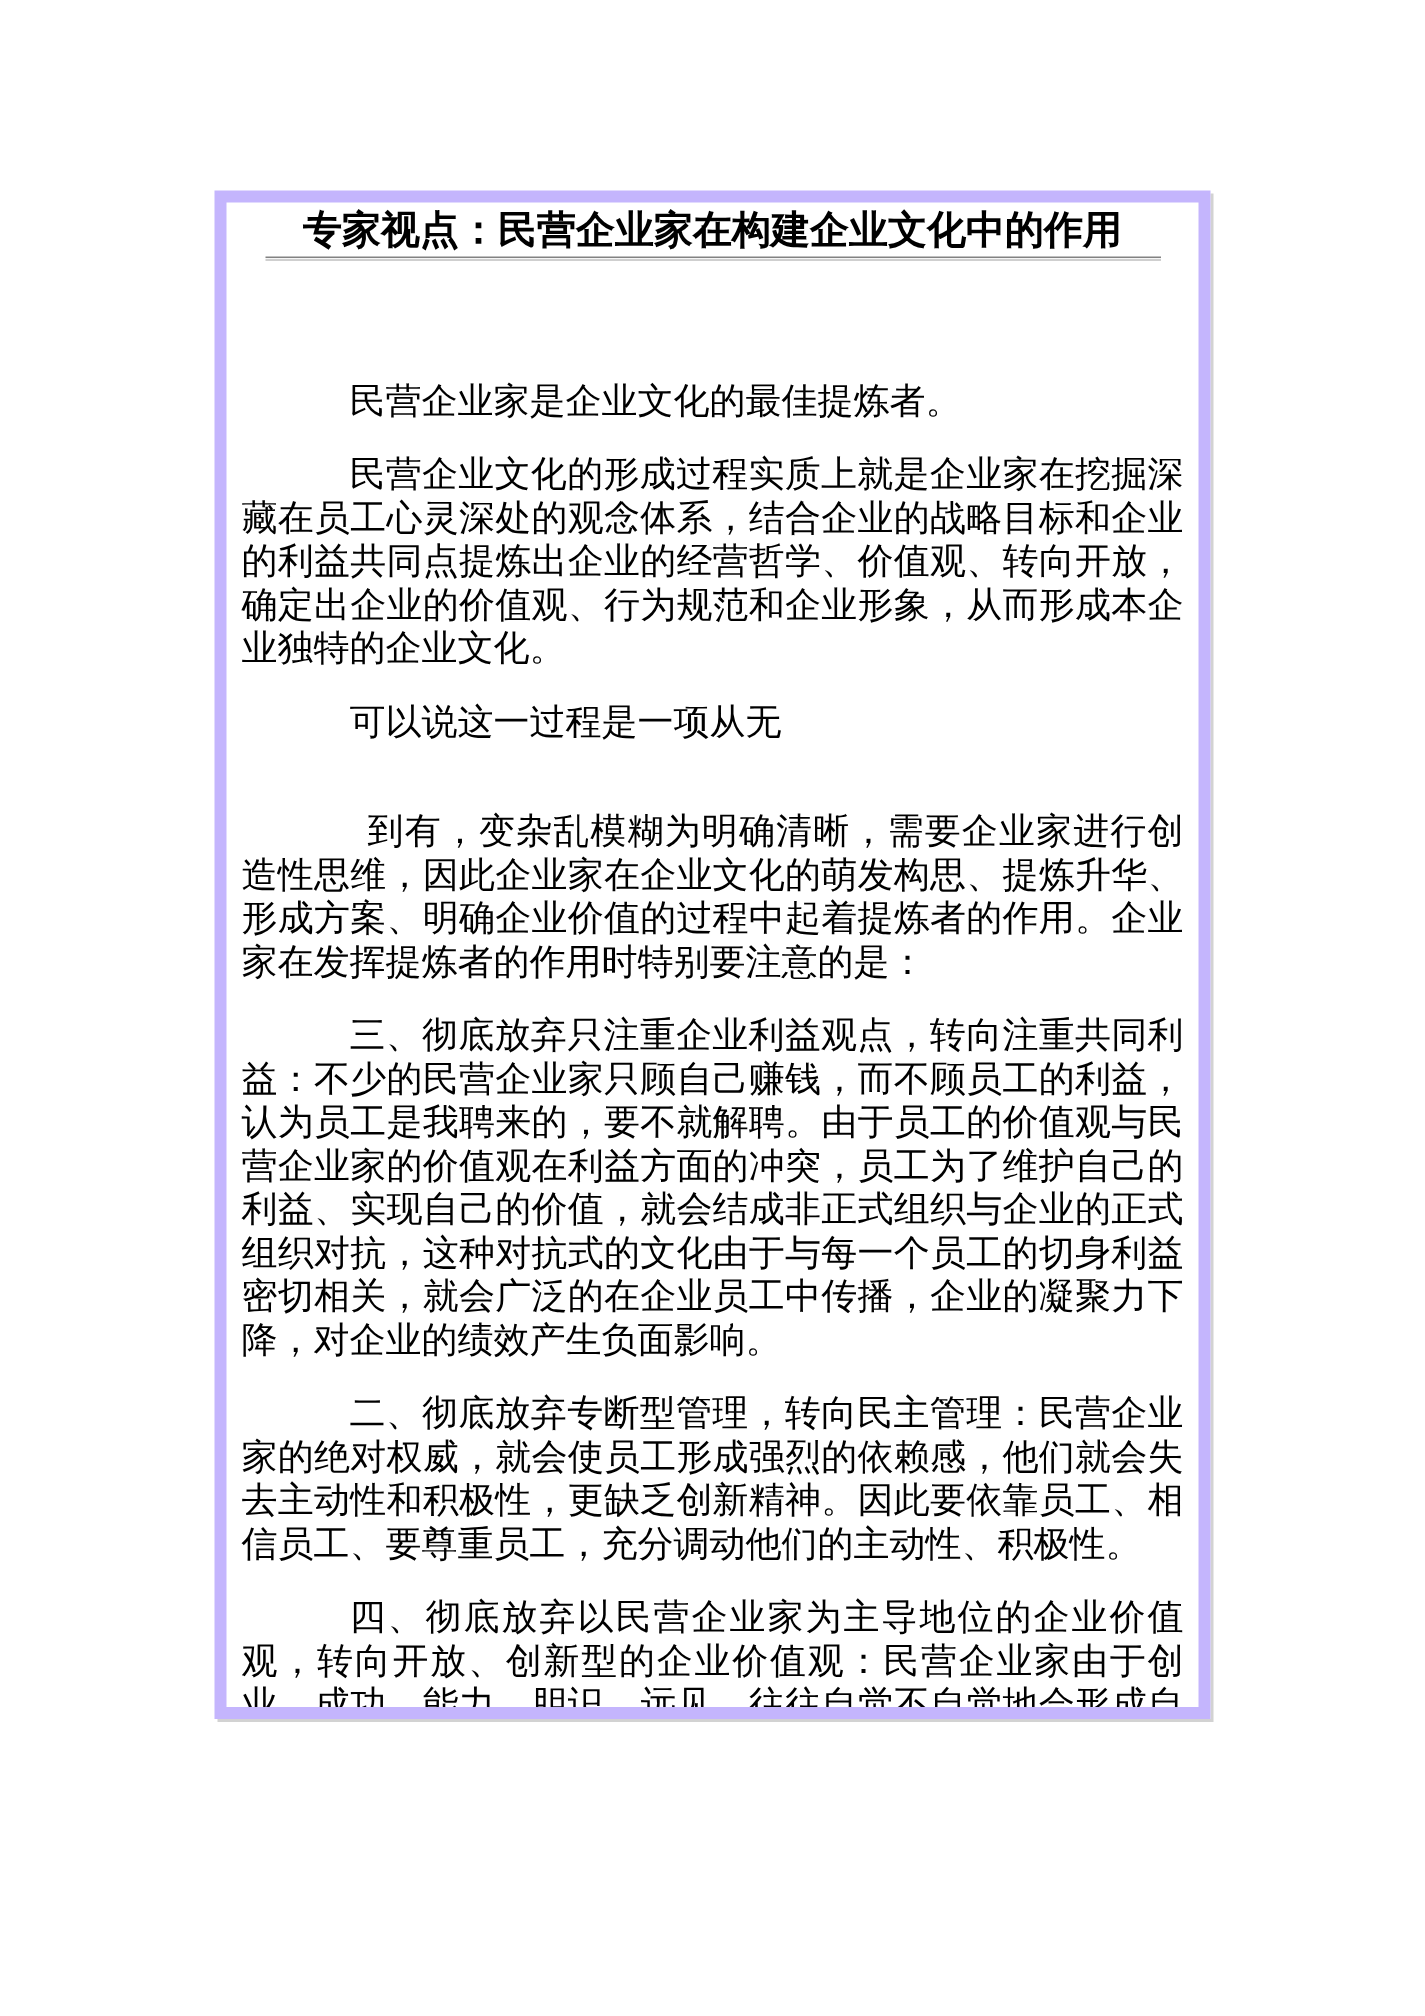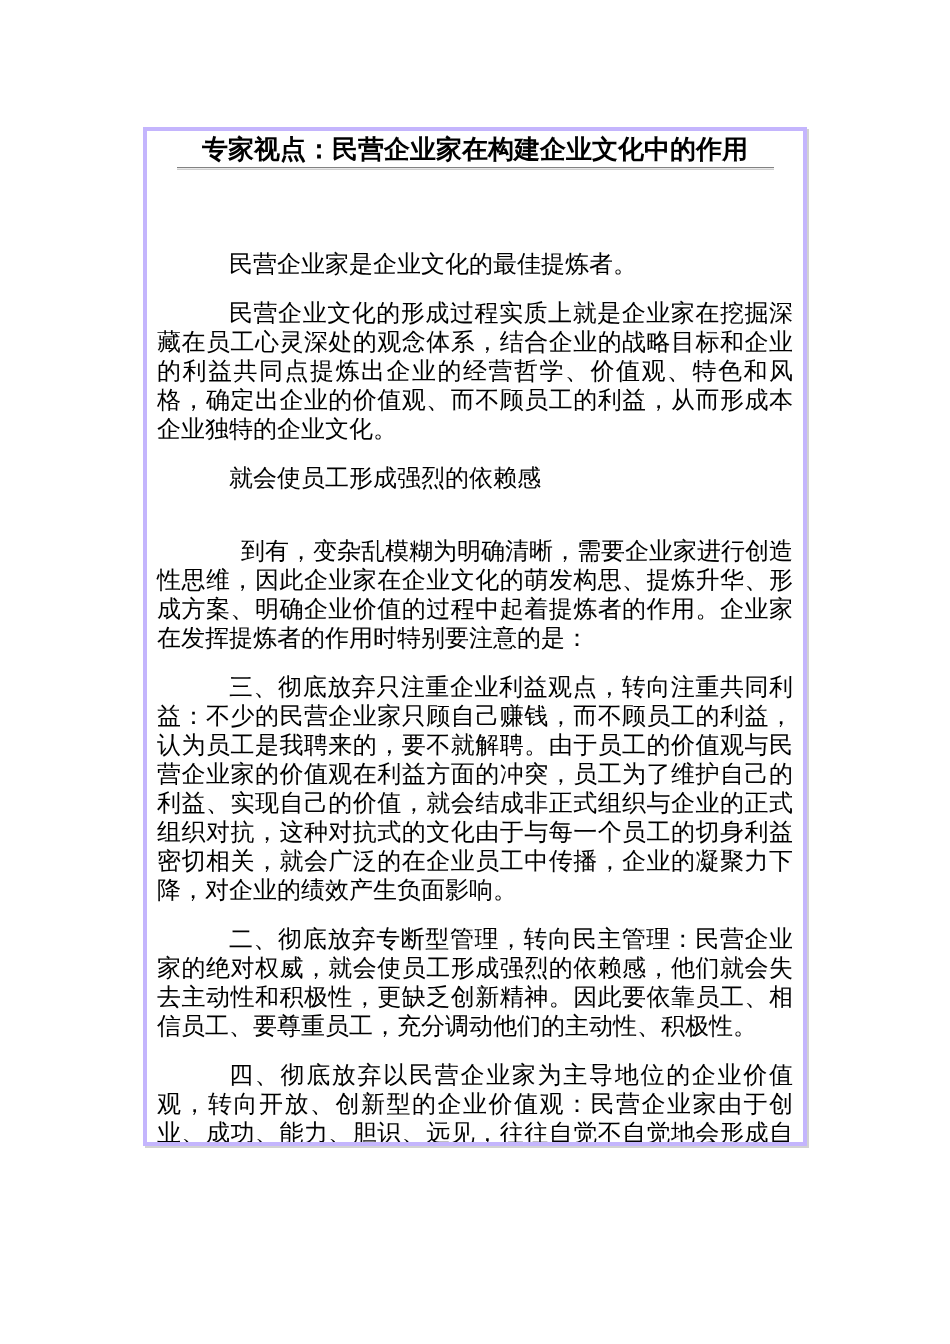--- a/index.html
+++ b/index.html
@@ -16,21 +16,21 @@
     color: #000000;
     overflow: hidden;
   }
   .doc-box {
     position: absolute;
     left: 143px;
     top: 127px;
     width: 664px;
     height: 1019px;
     box-sizing: border-box;
-    border: 4px solid #c4b5fd;
+    border: 8px solid #c4b5fd;
     box-shadow: 2px 2px 0 0 #d2d2d2;
     background: #ffffff;
     padding: 2px 10px 0 10px;
     overflow: hidden;
   }
   .title-wrap {
     width: 597px;
     margin: 0 auto;
     text-align: center;
   }
@@ -70,21 +70,21 @@
 
 <div class="page">
   <div class="doc-box">
     <div class="title-wrap">
       <div class="doc-title">专家视点：民营企业家在构建企业文化中的作用</div>
       <div class="title-rule"></div>
     </div>
     <div class="title-spacer"></div>
     <div class="doc-body">
       <p>民营企业家是企业文化的最佳提炼者。</p>
-      <p>民营企业文化的形成过程实质上就是企业家在挖掘深藏在员工心灵深处的观念体系，结合企业的战略目标和企业的利益共同点提炼出企业的经营哲学、价值观、特色和风格，确定出企业的价值观、而不顾员工的利益，从而形成本企业独特的企业文化。</p>
-      <p>就会使员工形成强烈的依赖感</p>
+      <p>民营企业文化的形成过程实质上就是企业家在挖掘深藏在员工心灵深处的观念体系，结合企业的战略目标和企业的利益共同点提炼出企业的经营哲学、价值观、转向开放，确定出企业的价值观、行为规范和企业形象，从而形成本企业独特的企业文化。</p>
+      <p>可以说这一过程是一项从无</p>
       <p class="indent-deep">到有，变杂乱模糊为明确清晰，需要企业家进行创造性思维，因此企业家在企业文化的萌发构思、提炼升华、形成方案、明确企业价值的过程中起着提炼者的作用。企业家在发挥提炼者的作用时特别要注意的是：</p>
       <p>三、彻底放弃只注重企业利益观点，转向注重共同利益：不少的民营企业家只顾自己赚钱，而不顾员工的利益，认为员工是我聘来的，要不就解聘。由于员工的价值观与民营企业家的价值观在利益方面的冲突，员工为了维护自己的利益、实现自己的价值，就会结成非正式组织与企业的正式组织对抗，这种对抗式的文化由于与每一个员工的切身利益密切相关，就会广泛的在企业员工中传播，企业的凝聚力下降，对企业的绩效产生负面影响。</p>
       <p>二、彻底放弃专断型管理，转向民主管理：民营企业家的绝对权威，就会使员工形成强烈的依赖感，他们就会失去主动性和积极性，更缺乏创新精神。因此要依靠员工、相信员工、要尊重员工，充分调动他们的主动性、积极性。</p>
       <p>四、彻底放弃以民营企业家为主导地位的企业价值观，转向开放、创新型的企业价值观：民营企业家由于创业、成功、能力、胆识、远见，往往自觉不自觉地会形成自我为中心管理氛围，在这种氛围下的员工缺乏创新、滋生惰性、易于依附。（</p>
     </div>
   </div>
 </div>
 
 </body></html>

